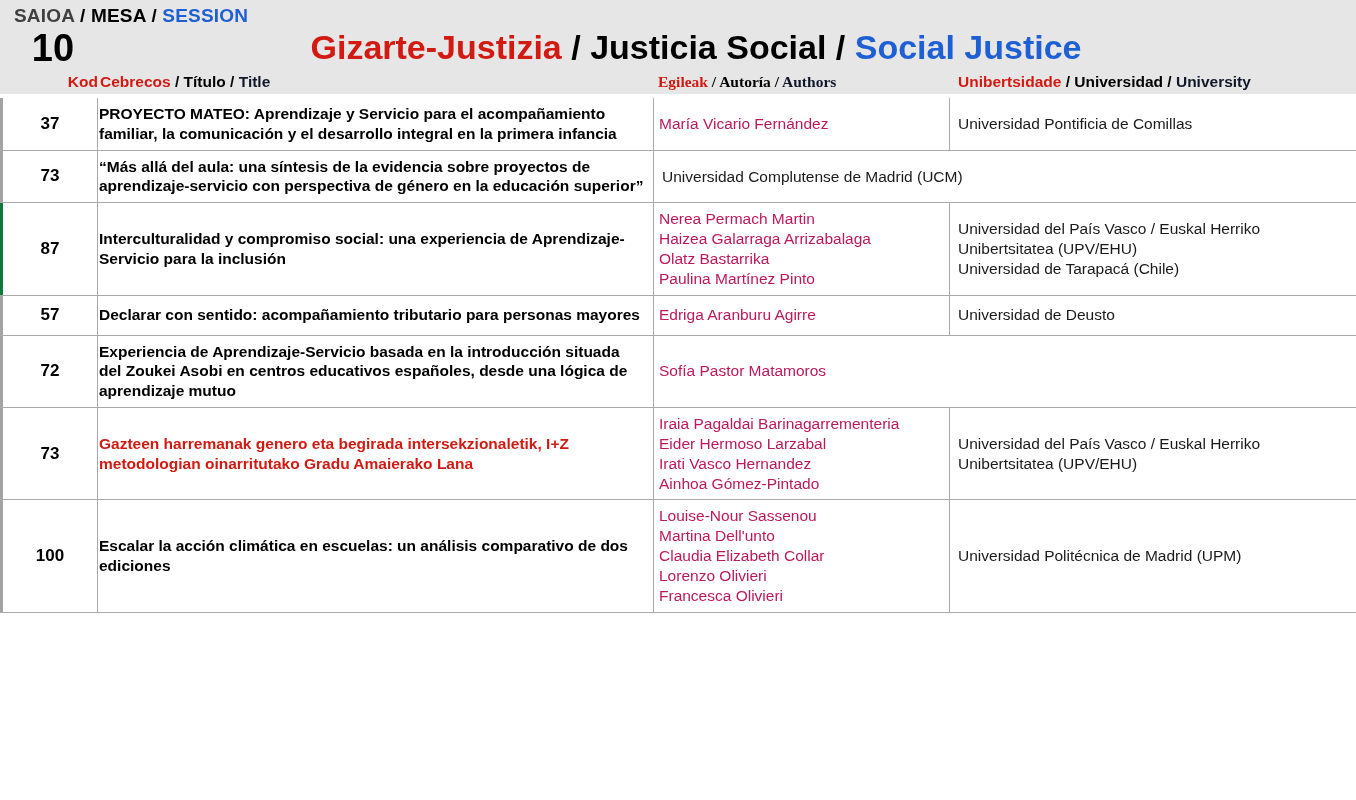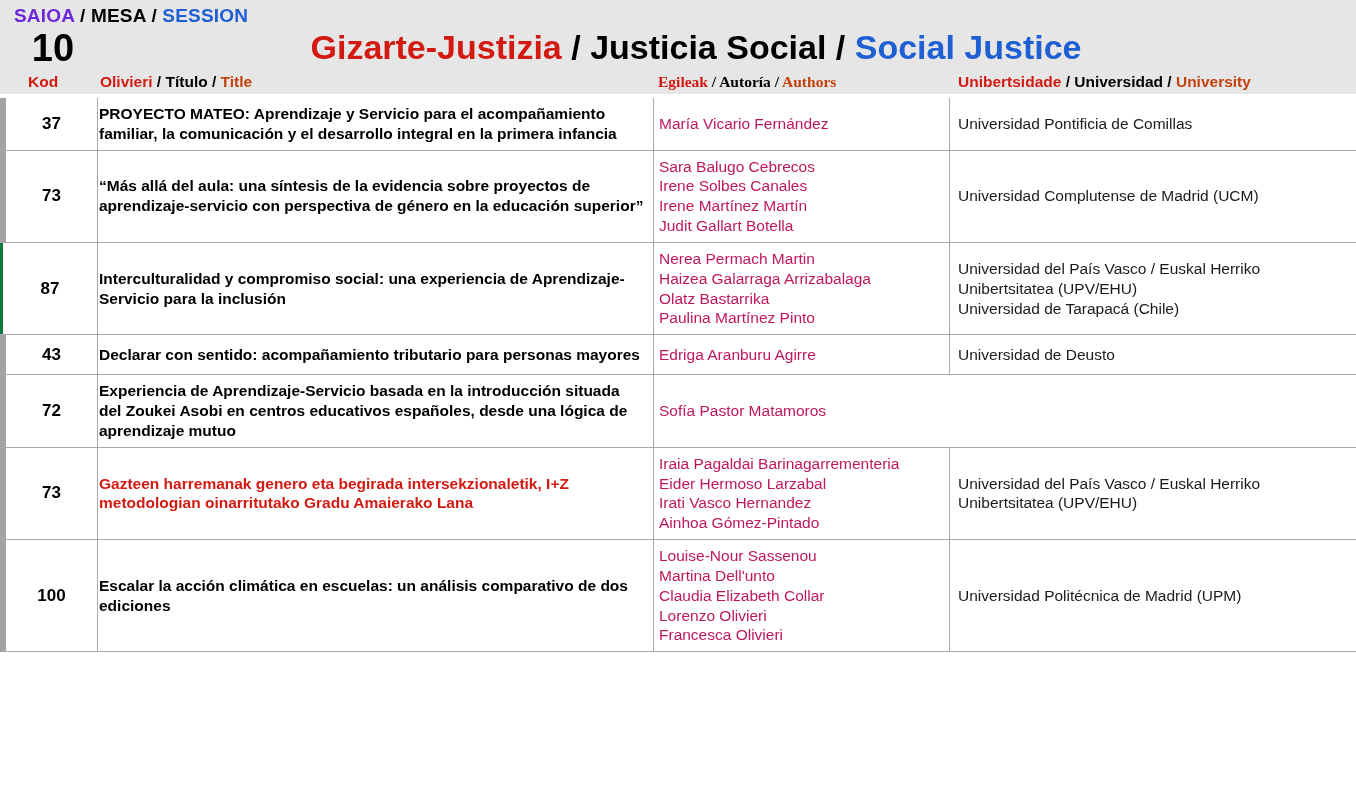--- a/index.html
+++ b/index.html
@@ -22,21 +22,21 @@
     width: 100%;
     background: #e6e6e6;
     border-bottom: 2px solid #ffffff;
   }
   .breadcrumb {
     font-size: 19px;
     font-weight: bold;
     padding: 5px 0 2px 14px;
     letter-spacing: 0.2px;
   }
-  .bc-red { color: #6d28d9; }
+  .bc-red { color: #404040; }
   .bc-black { color: #000000; }
   .bc-blue { color: #1f5fd4; }
   .bc-sep { color: #000000; }
 
   .title-row {
     display: flex;
     align-items: center;
     padding: 0 0 6px 0;
     gap: 36px;
   }
@@ -66,29 +66,29 @@
     display: flex;
     background: #e6e6e6;
     font-size: 15.5px;
     font-weight: bold;
     align-items: flex-end;
     border-bottom: 2px solid #ffffff;
     padding-bottom: 3px;
   }
   .ch-red { color: #d21a12; }
   .ch-black { color: #000000; }
-  .ch-blue { color: #c2410c; }
+  .ch-blue { color: #0f172a; }
 
   
   .c-kod   { width: 98px;  }
   .c-title { width: 556px; }
   .c-auth  { width: 296px; }
   .c-univ  { flex: 1;      }
 
-  .colhead .c-kod   { text-align: left; padding-left: 28px; }
+  .colhead .c-kod   { text-align: right; padding-left: 28px; }
   .colhead .c-title { padding-left: 2px; }
   .colhead .c-auth  { padding-left: 4px; font-family: Liberation Serif, serif; }
   .colhead .c-univ  { padding-left: 8px; }
 
   
   .table { width: 100%; }
   .row {
     display: flex;
     border-bottom: 1px solid #a9a9a9;
     min-height: 40px;
@@ -99,21 +99,21 @@
     display: flex;
     align-items: center;
   }
   .row > div:last-child { border-right: none; }
 
   .cell-kod {
     justify-content: center;
     font-size: 17px;
     font-weight: bold;
     color: #000;
-    border-left: 6px solid #a3a3a3;
+    border-left: 3px solid #a3a3a3;
   }
   .row.green-mark .cell-kod { border-left: 3px solid #0b7a3b; }
 
   .cell-title {
     font-size: 15.5px;
     font-weight: bold;
     color: #000;
     line-height: 1.28;
     padding: 6px 8px 6px 1px;
   }
@@ -149,59 +149,55 @@
       <div class="session-title">
         <span class="t-red">Gizarte-Justizia</span><span class="t-black"> / </span><span class="t-black">Justicia Social</span><span class="t-black"> / </span><span class="t-blue">Social Justice</span>
       </div>
     </div>
 
     <div class="colhead">
       <div class="c-kod">
         <span class="ch-red">Kod</span>
       </div>
       <div class="c-title">
-        <span class="ch-red">Olivieri</span><span class="ch-black"> / </span><span class="ch-black">Título</span><span class="ch-black"> / </span><span class="ch-blue">Title</span>
+        <span class="ch-red">Cebrecos</span><span class="ch-black"> / </span><span class="ch-black">Título</span><span class="ch-black"> / </span><span class="ch-blue">Title</span>
       </div>
       <div class="c-auth">
         <span class="ch-red">Egileak</span><span class="ch-black"> / </span><span class="ch-black">Autoría</span><span class="ch-black"> / </span><span class="ch-blue">Authors</span>
       </div>
       <div class="c-univ">
         <span class="ch-red">Unibertsidade</span><span class="ch-black"> / </span><span class="ch-black">Universidad</span><span class="ch-black"> / </span><span class="ch-blue">University</span>
       </div>
     </div>
   </div>
 
   <div class="table" id="table-body">
       <div class="row">
         <div class="c-kod cell-kod">37</div>
         <div class="c-title cell-title">PROYECTO MATEO: Aprendizaje y Servicio para el acompañamiento familiar, la comunicación y el desarrollo integral en la primera infancia</div>
         <div class="c-auth cell-auth multiline">María Vicario Fernández</div>
         <div class="c-univ cell-univ multiline">Universidad Pontificia de Comillas</div>
       </div>
       <div class="row">
         <div class="c-kod cell-kod">73</div>
         <div class="c-title cell-title">“Más allá del aula: una síntesis de la evidencia sobre proyectos de aprendizaje-servicio con perspectiva de género en la educación superior”</div>
-        <div class="c-auth cell-auth multiline">Sara Balugo Cebrecos
-Irene Solbes Canales
-Irene Martínez Martín
-Judit Gallart Botella</div>
         <div class="c-univ cell-univ multiline">Universidad Complutense de Madrid (UCM)</div>
       </div>
       <div class="row green-mark">
         <div class="c-kod cell-kod">87</div>
         <div class="c-title cell-title">Interculturalidad y compromiso social: una experiencia de Aprendizaje-Servicio para la inclusión</div>
         <div class="c-auth cell-auth multiline">Nerea Permach Martin
 Haizea Galarraga Arrizabalaga
 Olatz Bastarrika
 Paulina Martínez Pinto</div>
         <div class="c-univ cell-univ multiline">Universidad del País Vasco / Euskal Herriko Unibertsitatea (UPV/EHU)
 Universidad de Tarapacá (Chile)</div>
       </div>
       <div class="row">
-        <div class="c-kod cell-kod">43</div>
+        <div class="c-kod cell-kod">57</div>
         <div class="c-title cell-title">Declarar con sentido: acompañamiento tributario para personas mayores</div>
         <div class="c-auth cell-auth multiline">Edriga Aranburu Agirre</div>
         <div class="c-univ cell-univ multiline">Universidad de Deusto</div>
       </div>
       <div class="row">
         <div class="c-kod cell-kod">72</div>
         <div class="c-title cell-title">Experiencia de Aprendizaje-Servicio basada en la introducción situada del Zoukei Asobi en centros educativos españoles, desde una lógica de aprendizaje mutuo</div>
         <div class="c-auth cell-auth multiline">Sofía Pastor Matamoros</div>
       </div>
       <div class="row">

